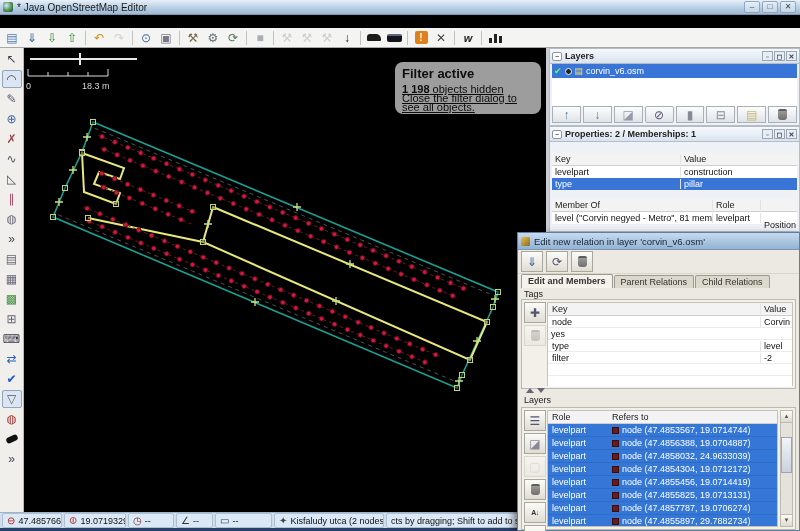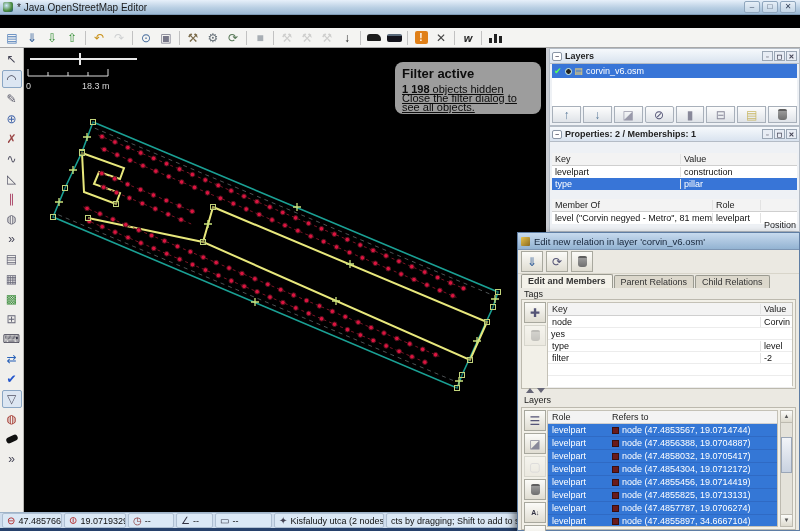--- a/index.html
+++ b/index.html
@@ -698,21 +698,21 @@
               <span class="mr-role">levelpart</span>
               <span class="mr-ref">
                 <span class="node-sq"></span>
                 <span>node (47.4856388, 19.0704887)</span>
               </span>
             </div>
             <div class="mrow">
               <span class="mr-role">levelpart</span>
               <span class="mr-ref">
                 <span class="node-sq"></span>
-                <span>node (47.4858032, 19.0705417)</span>
+                <span>node (47.4858032, 24.9633039)</span>
               </span>
             </div>
             <div class="mrow">
               <span class="mr-role">levelpart</span>
               <span class="mr-ref">
                 <span class="node-sq"></span>
                 <span>node (47.4854304, 19.0712172)</span>
               </span>
             </div>
             <div class="mrow">
@@ -733,21 +733,21 @@
               <span class="mr-role">levelpart</span>
               <span class="mr-ref">
                 <span class="node-sq"></span>
                 <span>node (47.4857787, 19.0706274)</span>
               </span>
             </div>
             <div class="mrow">
               <span class="mr-role">levelpart</span>
               <span class="mr-ref">
                 <span class="node-sq"></span>
-                <span>node (47.4855897, 34.6667104)</span>
+                <span>node (47.4855897, 29.7882734)</span>
               </span>
             </div>
           </div>
       </div>
       <div id="members-scroll">
         <div class="sc-arrow">▲</div>
         <div id="sc-thumb"></div>
         <div class="sc-arrow sc-bottom">▼</div>
       </div>
     </div>

